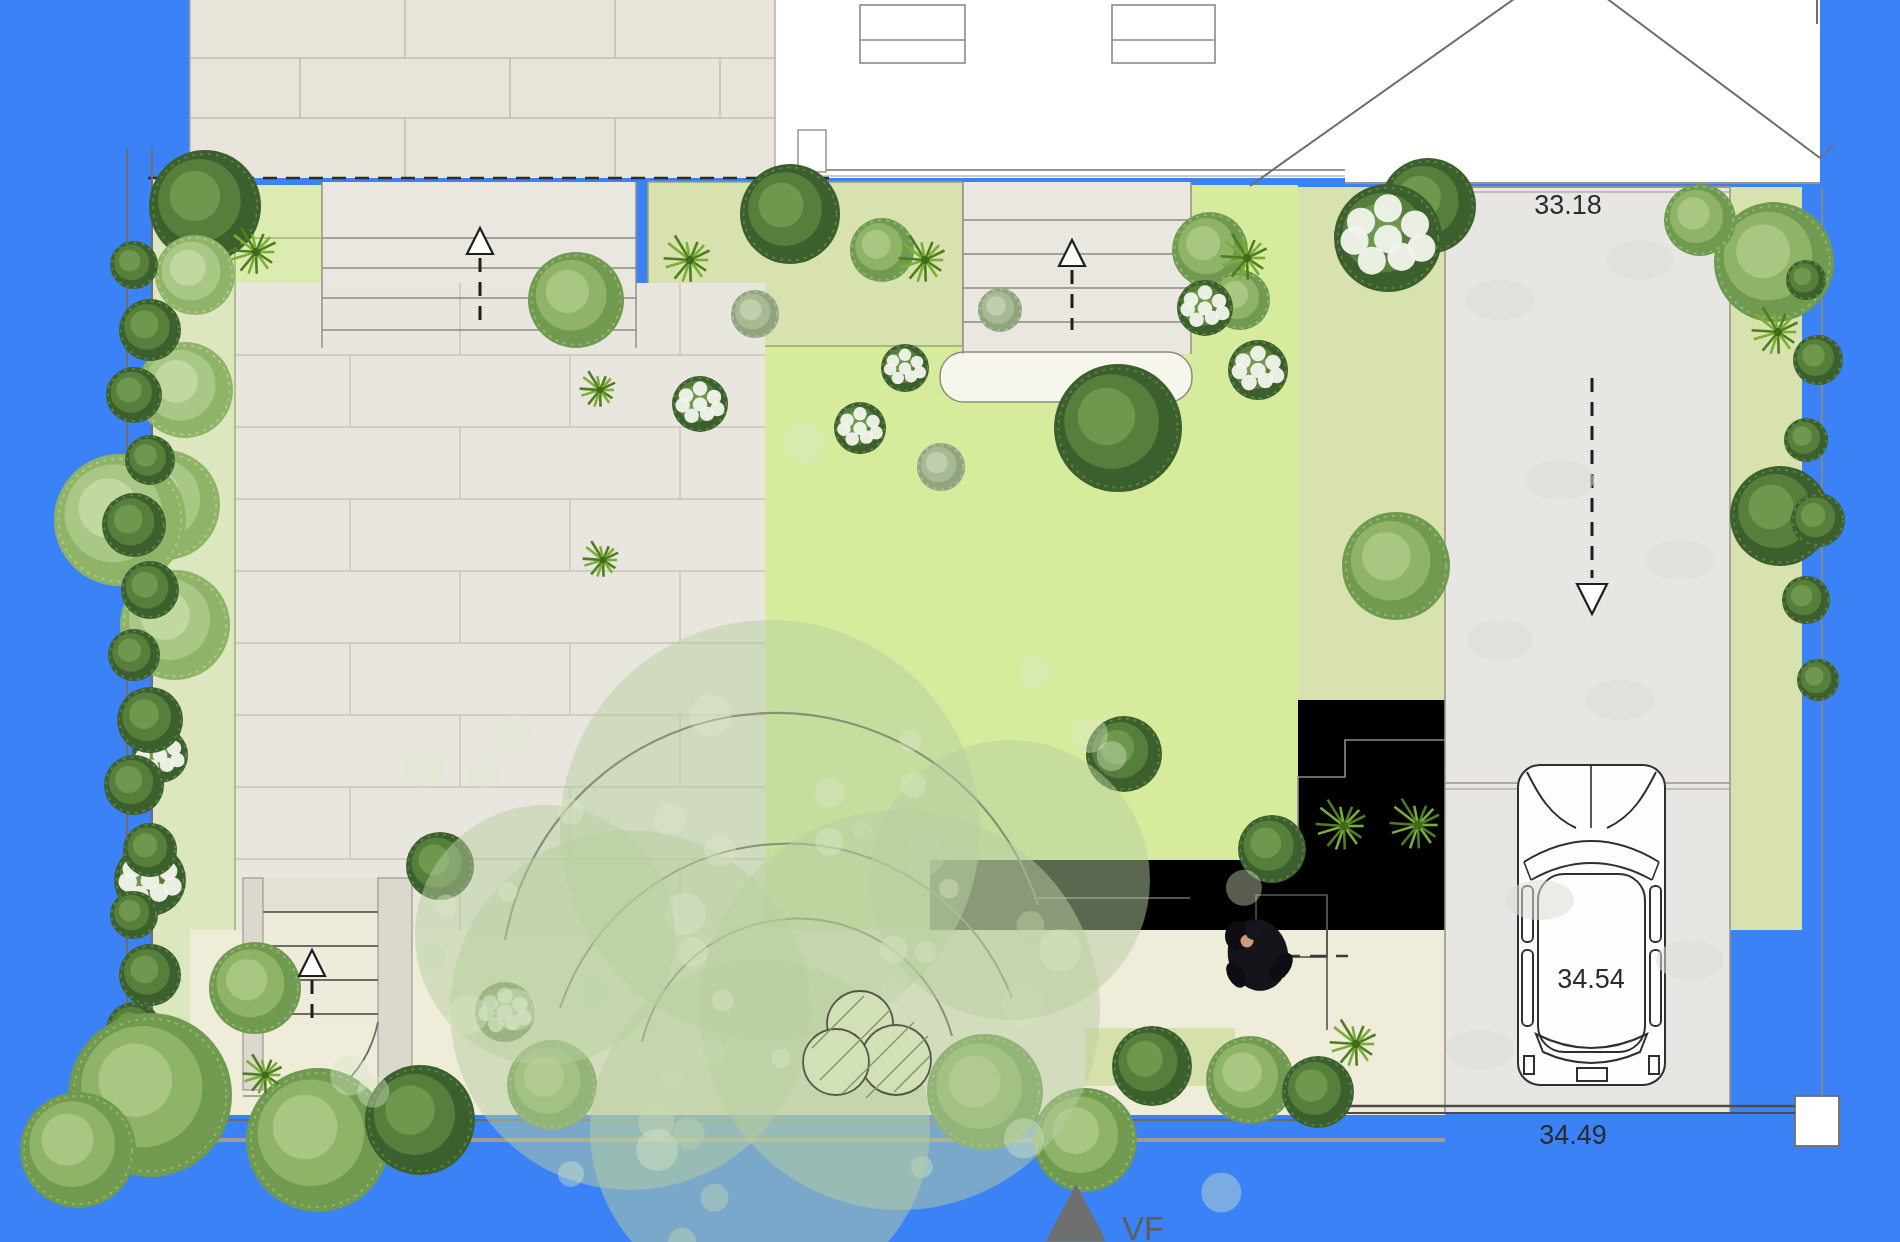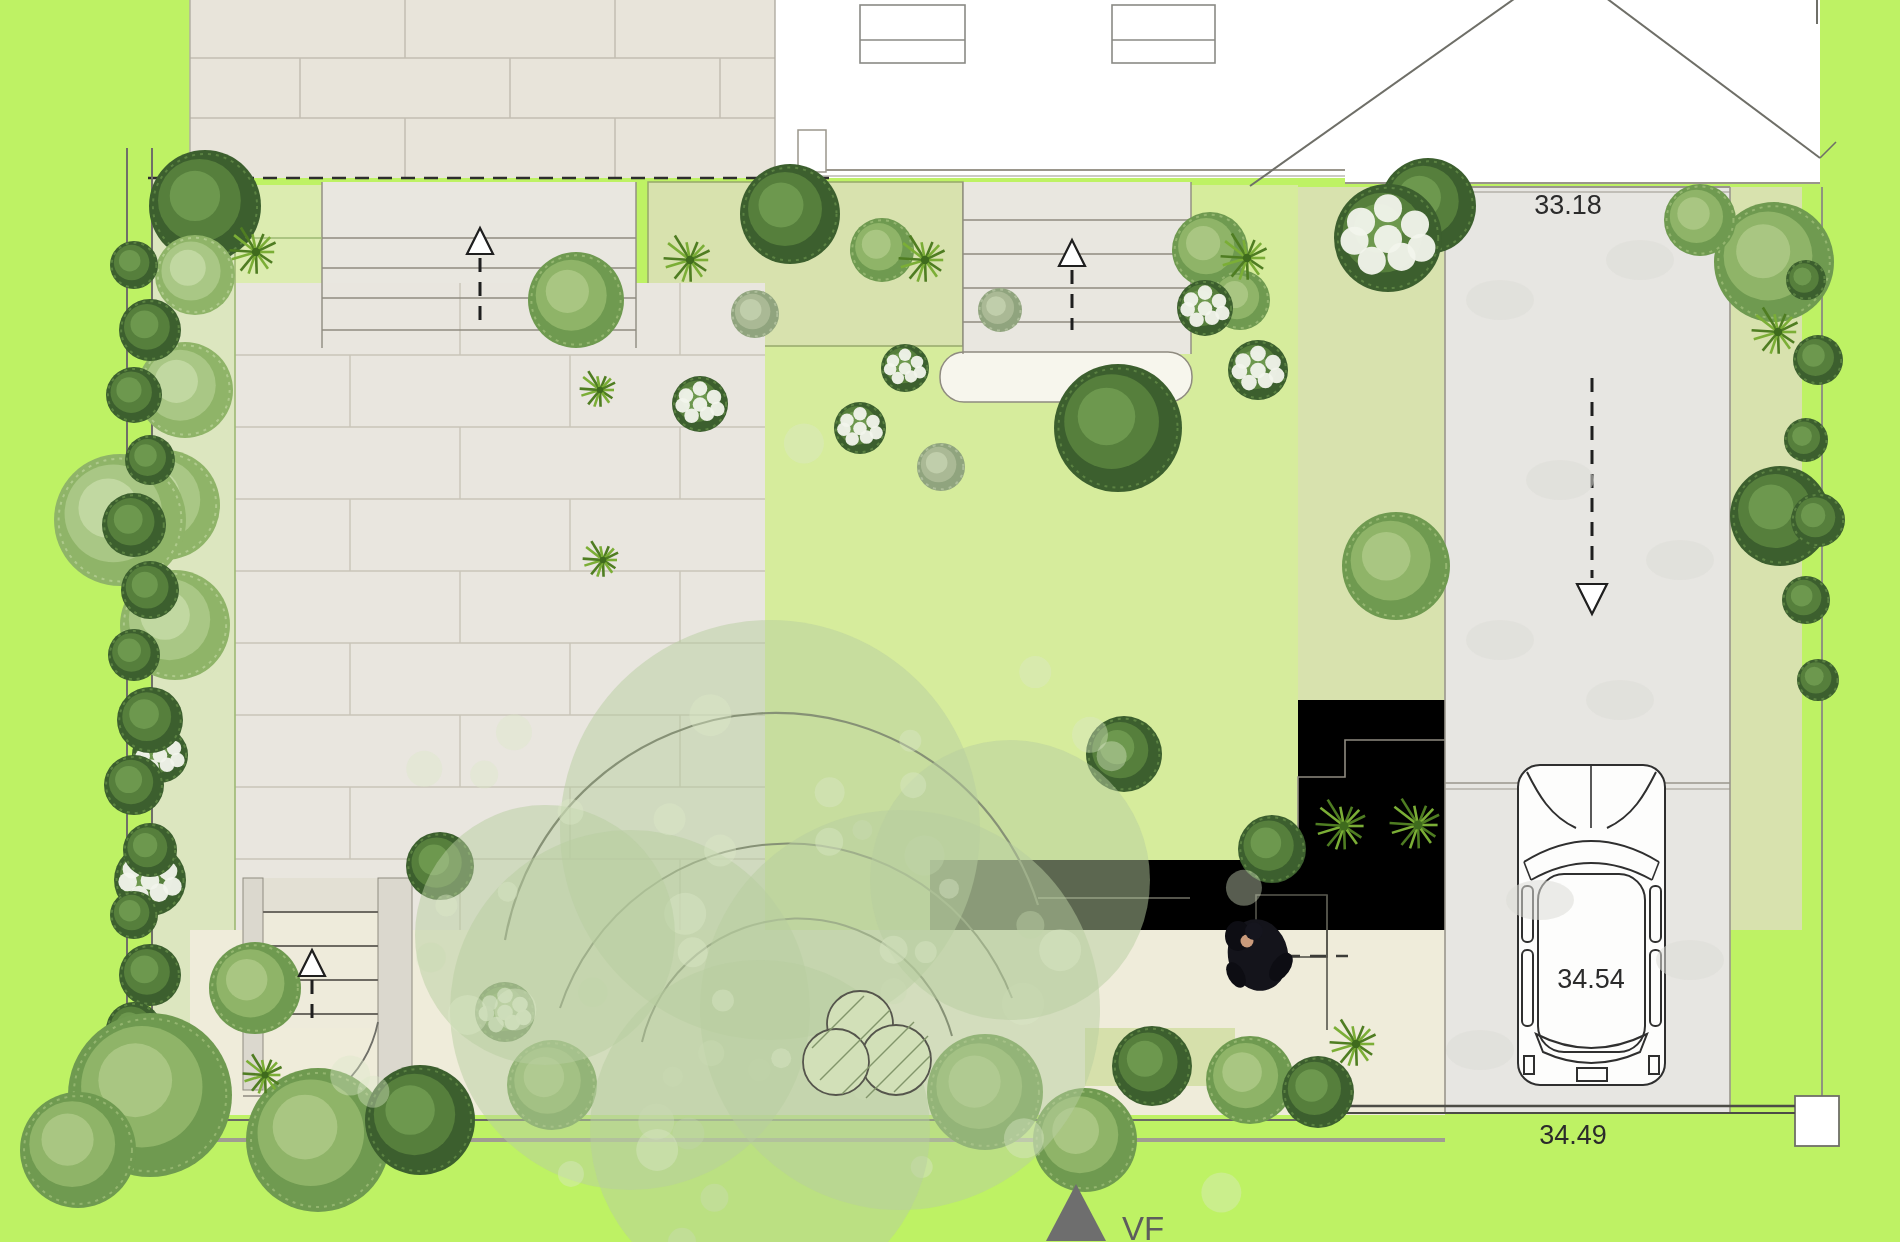--- a/index.html
+++ b/index.html
@@ -1,16 +1,16 @@
 <!DOCTYPE html>
 <html><head>
 <meta charset="utf-8">
 <style>
   html,body{margin:0;padding:0;background:#ffffff;}
-  .canvas{position:relative;width:1900px;height:1242px;background:#bef264;overflow:hidden;
+  .canvas{position:relative;width:1900px;height:1242px;background:#3b82f6;overflow:hidden;
           font-family:"Liberation Sans",sans-serif;}
   svg{display:block}
   .lvl{fill:#2b2b2b;font-size:27px;font-family:"Liberation Sans",sans-serif;}
   .vf{fill:#5d5d5d;font-size:33px;font-family:"Liberation Sans",sans-serif;}
 </style>
 </head>
 <body>
 
 <div class="canvas">
   <svg id="plan" width="1900" height="1242" viewBox="0 0 1900 1242">

